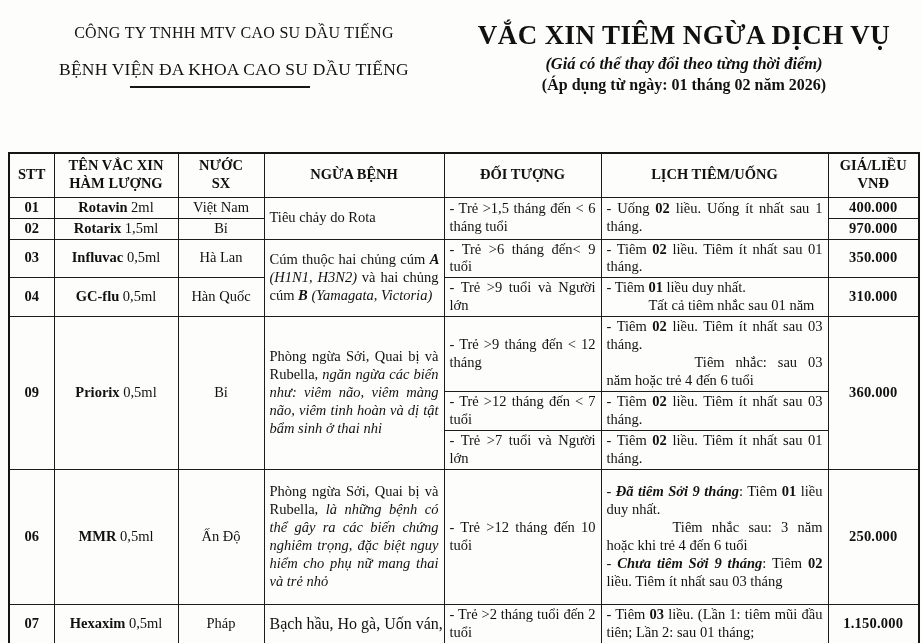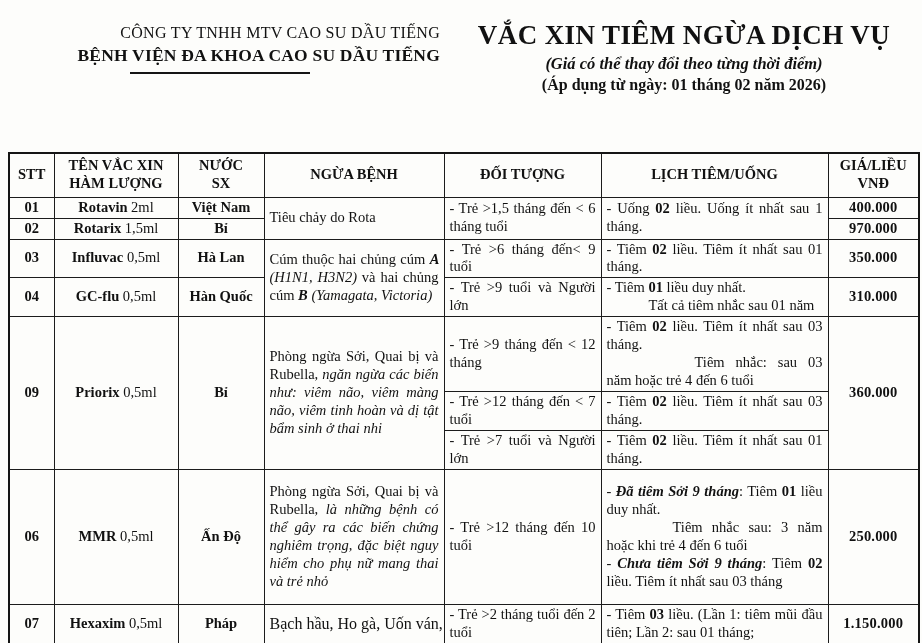--- a/index.html
+++ b/index.html
@@ -3,23 +3,23 @@
 <meta charset="utf-8">
 <style>
   html,body{margin:0;padding:0;background:#e8e8e8;}
   #page{
     position:relative;width:922px;height:643px;margin:0 auto;
     background:#fdfdfb;overflow:hidden;
     font-family:"Liberation Serif","DejaVu Serif",serif;
     color:#111;
   }
   
-  .org-block{position:absolute;left:28px;top:24px;width:412px;text-align:right;}
+  .org-block{position:absolute;left:28px;top:24px;width:412px;text-align:center;}
   .org-line1{font-size:16px;letter-spacing:.3px;white-space:nowrap;}
-  .org-line2{font-size:17.5px;font-weight:bold;letter-spacing:.2px;white-space:nowrap;margin-top:3px;}
+  .org-line2{font-size:17.5px;font-weight:normal;letter-spacing:.2px;white-space:nowrap;margin-top:17px;}
   .org-underline{width:180px;height:2px;background:#151515;margin:6px auto 0 auto;transform:translateX(-14px);}
   .title-block{position:absolute;left:450px;top:20px;width:468px;text-align:center;}
   .doc-title{font-size:27px;font-weight:bold;letter-spacing:.4px;white-space:nowrap;}
   .doc-sub1{font-size:16.5px;font-weight:bold;font-style:italic;margin-top:3px;white-space:nowrap;}
   .doc-sub2{font-size:16px;font-weight:bold;margin-top:2px;white-space:nowrap;}
   
   table.vax{
     position:absolute;left:8px;top:152px;width:910px;
     border-collapse:collapse;table-layout:fixed;
   }
@@ -27,21 +27,21 @@
     border:1.5px solid #1c1c1c;
     padding:1px 5px;
     font-size:14.5px;line-height:1.24;
     vertical-align:middle;
     overflow:hidden;
   }
   table.vax{border:2px solid #151515;}
   th.hc{font-weight:bold;text-align:center;padding:2px 2px;font-size:14.5px;line-height:1.3;}
   td.stt{text-align:center;font-weight:bold;}
   td.vname{text-align:center;padding-left:8px;white-space:nowrap;}
-  td.country{text-align:center;font-weight:bold;}
+  td.country{text-align:center;font-weight:normal;}
   td.disease,td.target,td.sched{text-align:justify;margin-top:17px;}
   td.price{text-align:center;font-weight:bold;font-size:17px;letter-spacing:.2px;white-space:nowrap;}
   td.nowrap{white-space:nowrap;text-align:left;}
   .p{margin:0;}
   .ind40{text-indent:42px;}
   .ind88{text-indent:88px;}
   .ind66{text-indent:66px;}
   .b{font-weight:bold;}
   .i{font-style:italic;}
   tr.h44{height:44px;} tr.h21{height:21px;} tr.h35{height:35px;}

